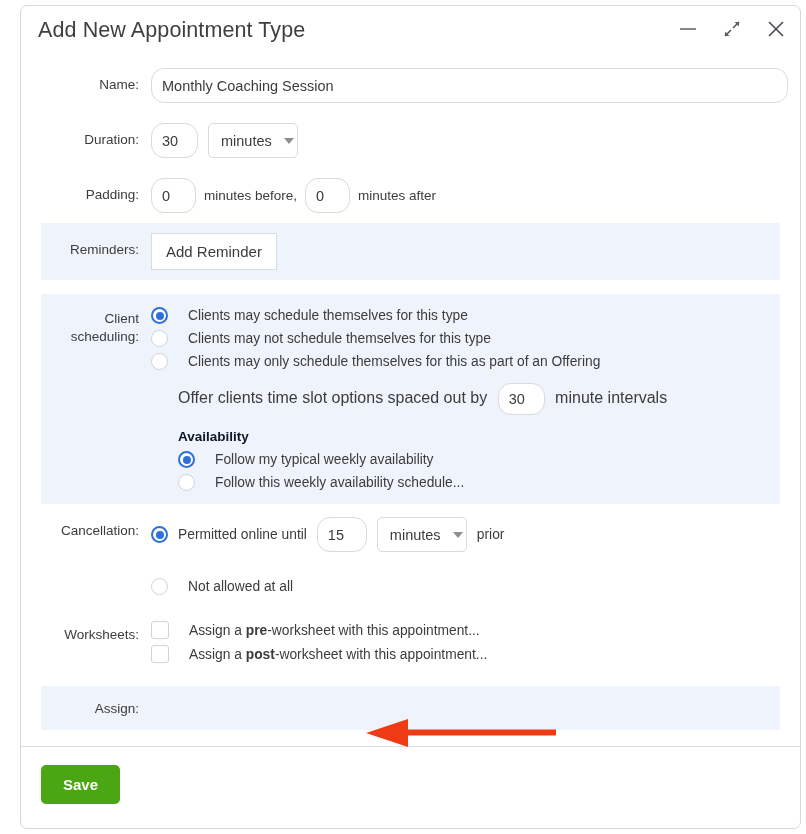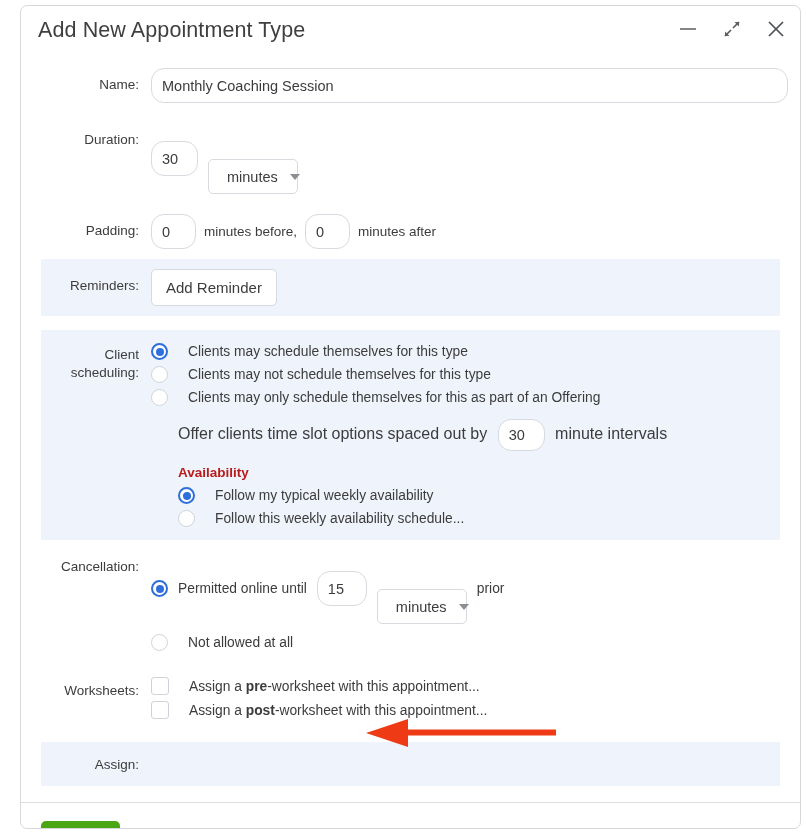--- a/index.html
+++ b/index.html
@@ -119,45 +119,44 @@
   .inp-cancel { width: 50px;  height: 35px; }
 
   .select-box {
     display: inline-flex;
     align-items: center;
     justify-content: space-between;
     border: 1px solid #d7dade;
     border-radius: 5px;
     background: #fff;
     height: 35px;
-    padding: 0 18px;
+    padding: 0 12px;
     font-size: 14.5px;
     color: #3c3c3c;
     box-sizing: border-box;
     cursor: pointer;
     min-width: 90px;
-    margin-top: 36px;
   }
   .select-box .caret {
     margin-left: 12px;
     width: 0; height: 0;
     border-left: 5px solid transparent;
     border-right: 5px solid transparent;
     border-top: 6px solid #8b8e93;
   }
   .sel-duration { width: 90px; }
   .sel-cancel   { width: 90px; }
 
   .btn-outline {
     font-family: "Liberation Sans", sans-serif;
     font-size: 15px;
     color: #3c3c3c;
     background: #fff;
     border: 1px solid #d7dade;
-    border-radius: 5px;
+    border-radius: 0;
     padding: 9px 14px;
     cursor: pointer;
   }
 
   
   .opt {
     display: flex;
     align-items: center;
     gap: 20px;
     font-size: 13.8px;
@@ -192,21 +191,21 @@
     border: 1px solid #cfd3d9;
     border-radius: 3px;
     background: #fff;
     box-sizing: border-box;
     flex: none;
   }
 
   .sub-head {
     font-size: 13.5px;
     font-weight: bold;
-    color: #b91c1c;
+    color: #0f172a;
     margin: 14px 0 4px 0;
   }
 
   .sched-text { line-height: 26px; }
   .sched-text .inp-num { margin: 0 6px; vertical-align: middle; }
 
   .green-link {
     color: #36a832;
     font-size: 13.5px;
     text-decoration: none;
@@ -373,21 +372,21 @@
         <div class="opt" style="gap:10px;">
           <span class="radio checked"></span>
           <span>Permitted online until</span>
           <input type="text" class="inp-cancel" value="15" style="">
           <div class="select-box sel-cancel">
             <span>minutes</span>
             <span class="caret"></span>
           </div>
           <span>prior</span>
         </div>
-        <div class="opt" style="margin-top:4px;">
+        <div class="opt" style="margin-top:20px;">
           <span class="radio"></span>
           <span>Not allowed at all</span>
         </div>
       </div>
     </div>
 
     <div class="row">
       <div class="row-label">Worksheets:</div>
       <div class="row-body">
         <div class="opt">

